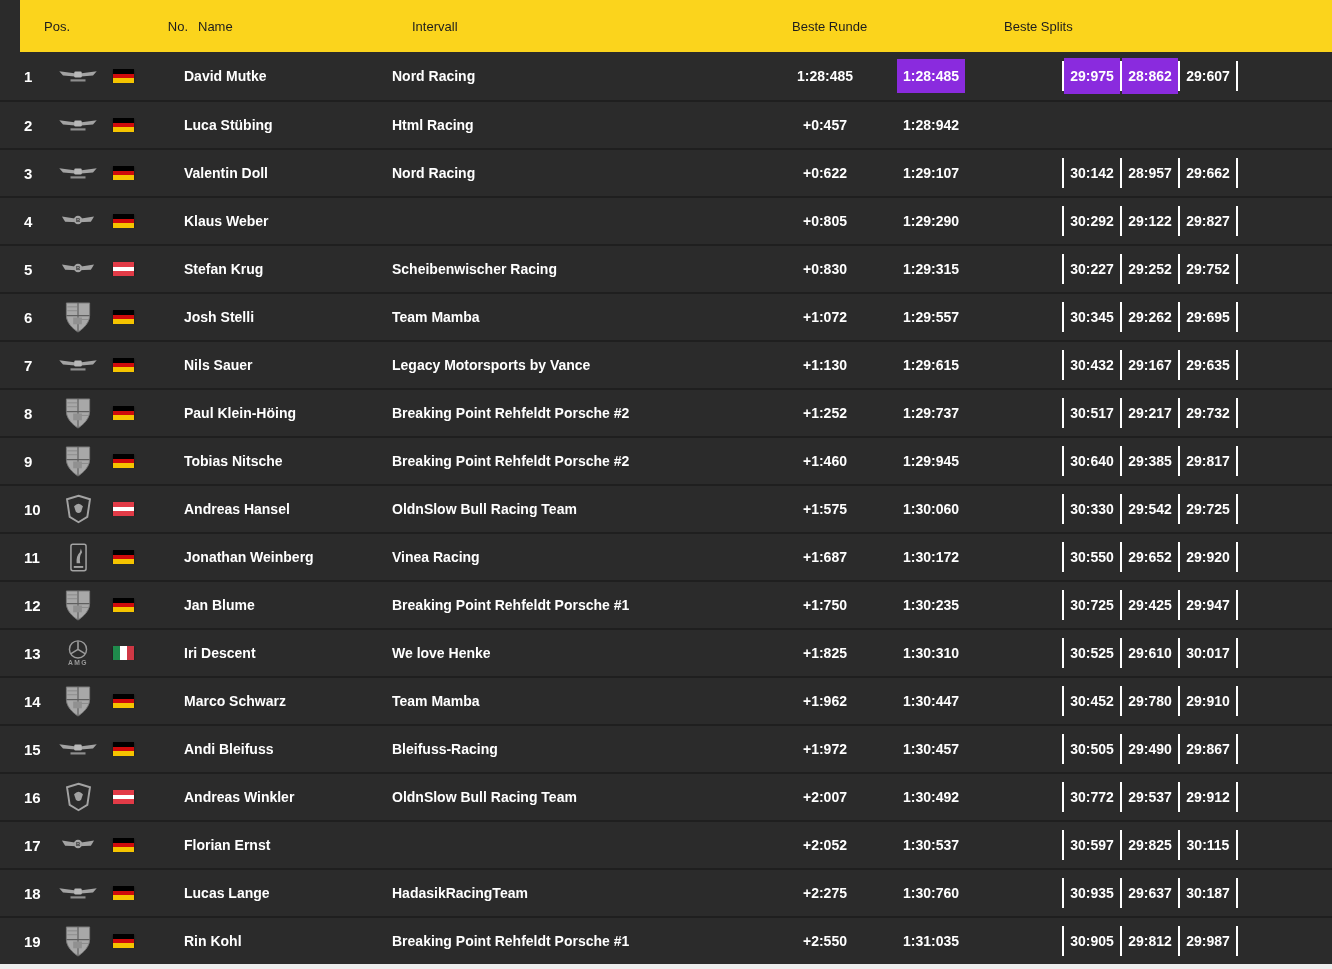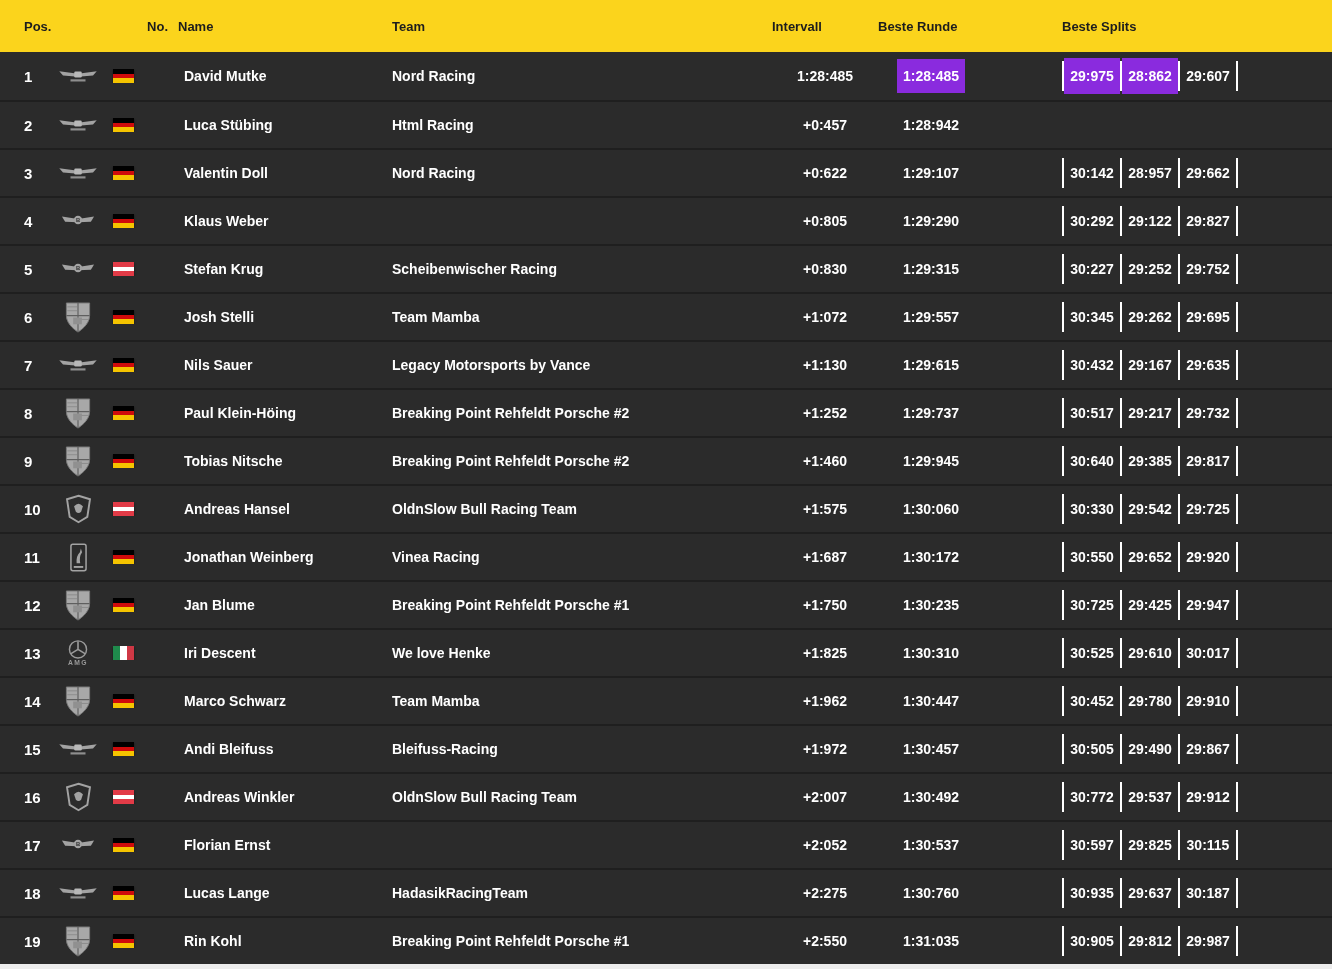--- a/index.html
+++ b/index.html
@@ -17,21 +17,21 @@
     font-family:"Liberation Sans","DejaVu Sans",sans-serif;
   }
   .board{width:1332px;height:969px;display:flex;flex-direction:column;}
   .row-grid{
     display:grid;
     grid-template-columns:56px 44px 46px 22px 224px 380px 106px 106px 78px 176px 1fr;
     align-items:center;
   }
   .hdr{
     height:52px;background:var(--header-bg);color:var(--header-text);
-    font-size:13px;font-weight:700;flex:none;
+    font-size:13px;font-weight:400;flex:none;margin-left:20px;
   }
   .hdr .c-pos{padding-left:24px;}
   .hdr .c-no{text-align:right;}
   .hdr .c-name{padding-left:10px;}
   .hdr .c-int,.hdr .c-lap,.hdr .c-splits{}
   #rows{flex:none;}
   .row{
     height:48px;background:var(--row-bg);color:var(--text);
   }
   .row:not(:first-child){border-top:2px solid var(--divider);}
@@ -65,21 +65,20 @@
 </head>
 <body>
 
 <div class="board">
   <div class="hdr row-grid">
     <div class="c-pos">Pos.</div>
     <div class="c-logo"></div>
     <div class="c-flag"></div>
     <div class="c-no">No.</div>
     <div class="c-name">Name</div>
-    <div class="c-team">Team</div>
     <div class="c-int">Intervall</div>
     <div class="c-lap">Beste Runde</div>
     <div class="c-gap"></div>
     <div class="c-splits">Beste Splits</div>
     <div class="c-fill"></div>
   </div>
   <div id="rows">
   <div class="row row-grid">
     <div class="c-pos cell">1</div>
     <div class="c-logo cell">

